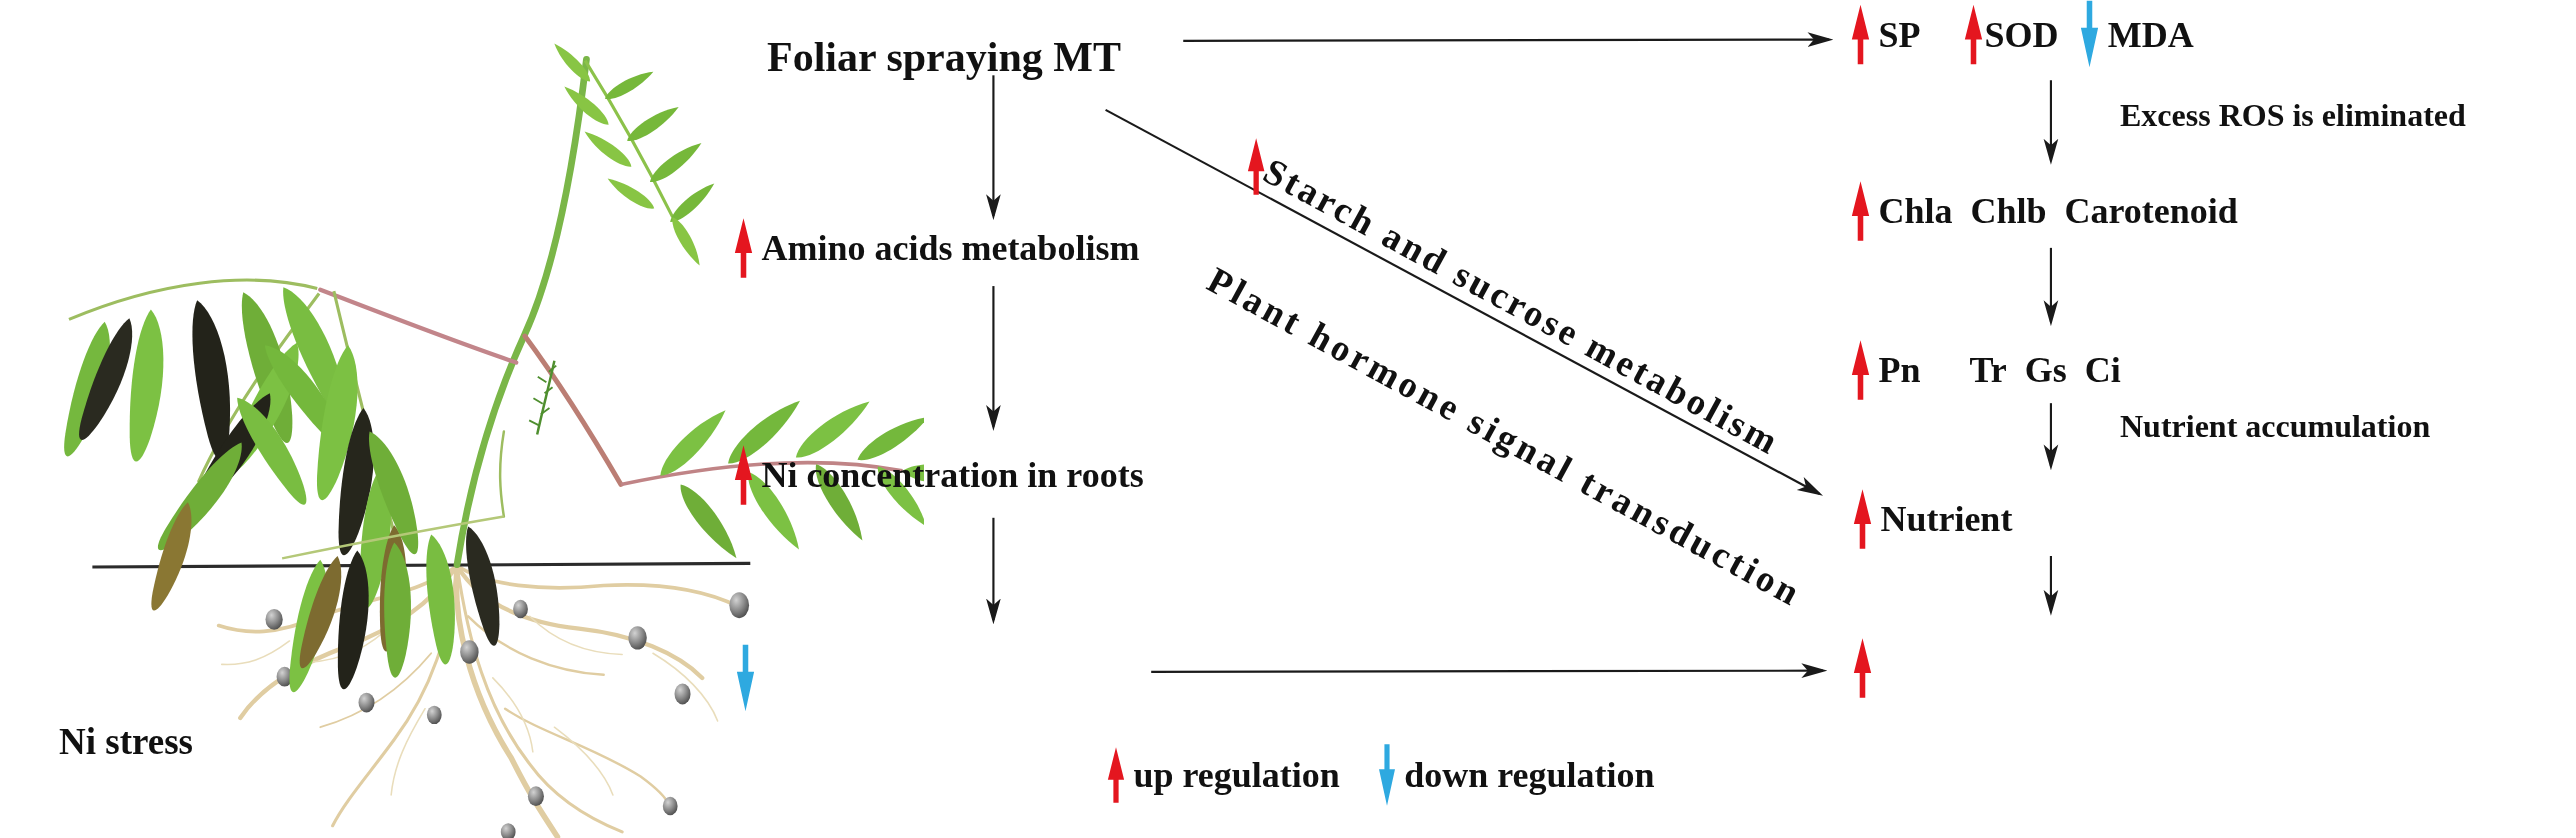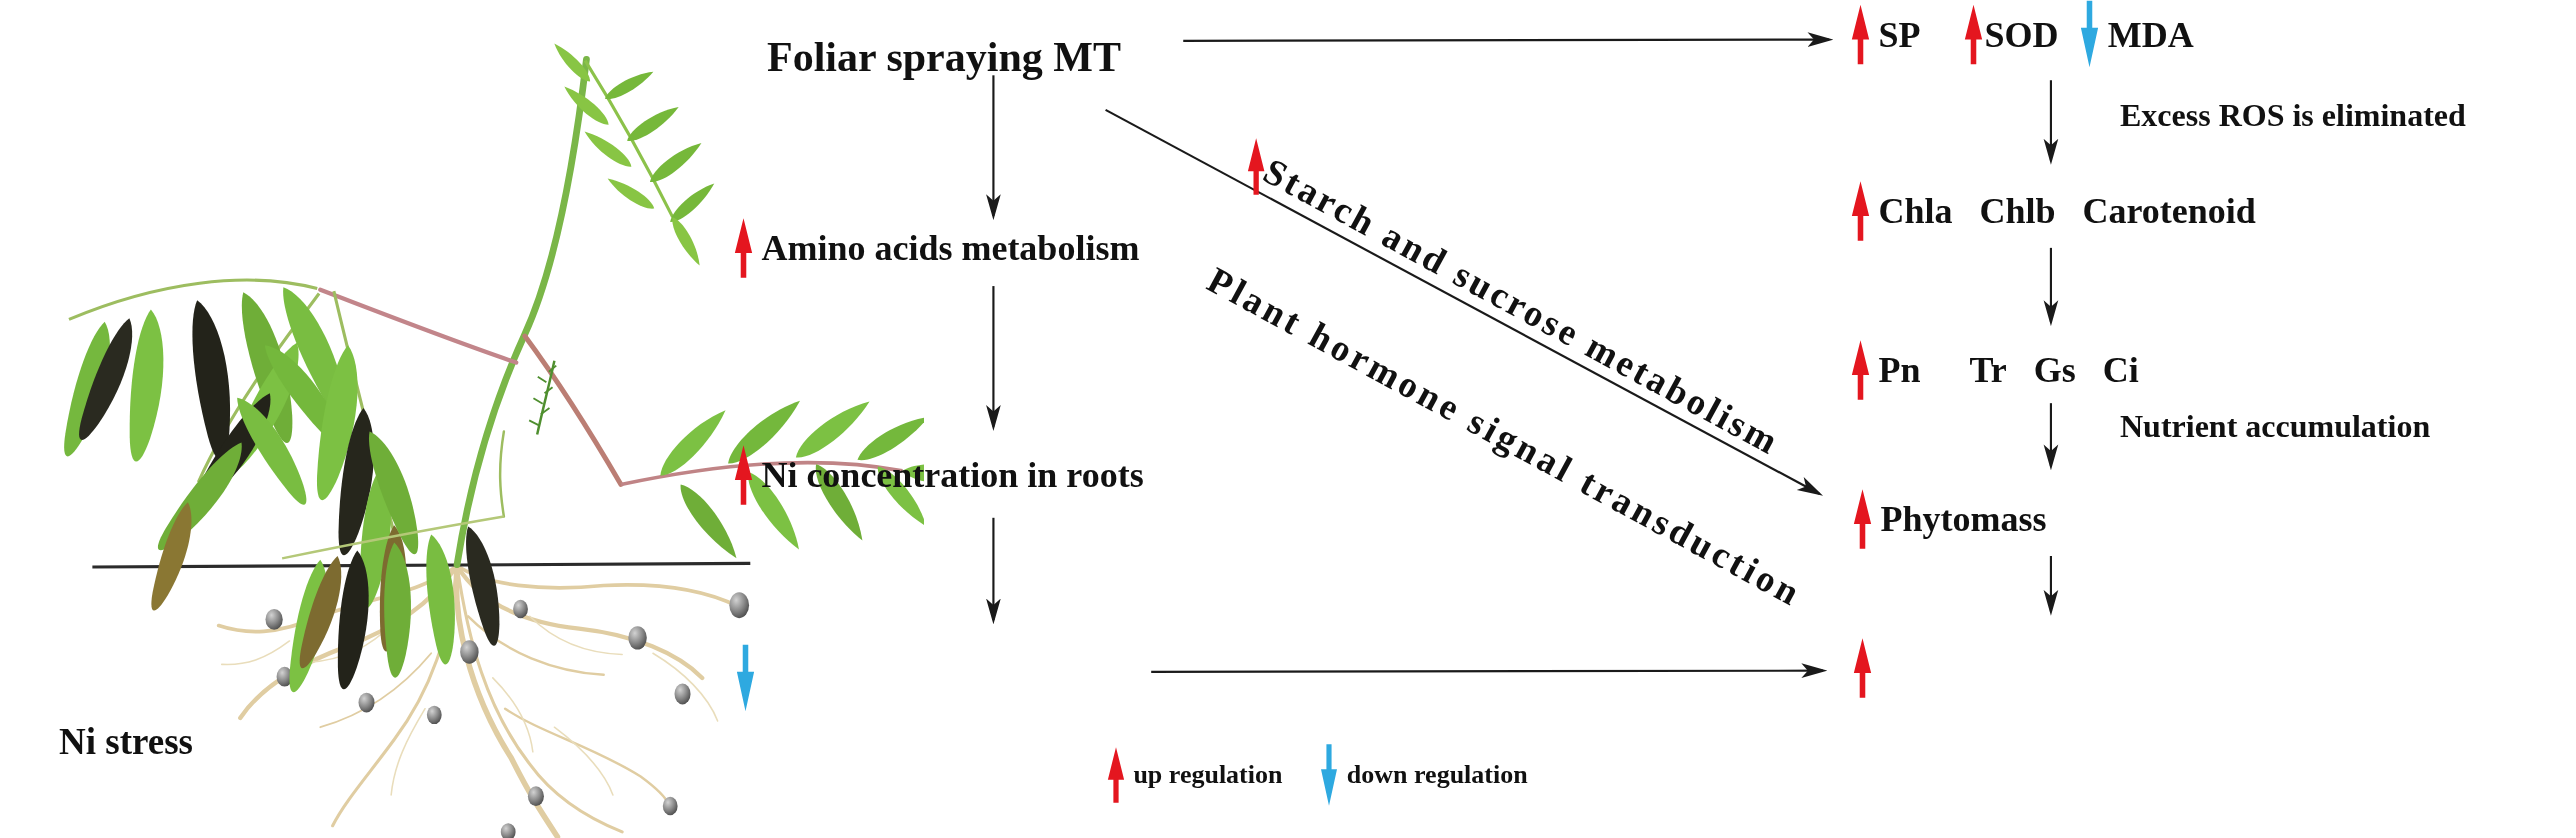--- a/index.html
+++ b/index.html
@@ -5,27 +5,27 @@
   html,body{margin:0;padding:0;background:#ffffff;}
   body{width:2576px;height:839px;position:relative;overflow:hidden;
        font-family:"Liberation Serif","DejaVu Serif",serif;color:#111;}
   .abs{position:absolute;}
   .title{font-size:42px;font-weight:700;white-space:nowrap;margin-top:16px;}
   .row{display:flex;align-items:center;white-space:nowrap;font-weight:700;
        font-size:36px;transform:translateY(-50%);}
   .sidelbl{font-size:32px;font-weight:700;white-space:nowrap;transform:translateY(-50%);}
   .txt{margin-left:7.4px;}
   .g34{margin-left:21px;} .g60{margin-left:37px;}
-  .g64{margin-left:27px;text-align:center;} .g70{margin-left:43px;} .g80{margin-left:49px;}
+  .g64{margin-left:18px;text-align:center;} .g70{margin-left:43px;} .g80{margin-left:49px;}
   .arr{display:inline-flex;flex:none;}
   .diag{font-size:37px;font-weight:700;white-space:nowrap;transform-origin:0 0;
         transform:rotate(28.5deg);}
   .diag.a{letter-spacing:3.1px;}
   .diag.b{letter-spacing:3.7px;}
-  .legend{font-size:26px;}
+  .legend{font-size:36px;}
   .nistress{font-size:37px;font-weight:700;white-space:nowrap;}
   svg{display:block;}
 </style>
 </head>
 <body>
 
 <svg class="abs" style="left:0;top:0" width="2576" height="839" viewBox="0 0 4180 1361">
   <defs>
     <marker id="ah" viewBox="0 0 12 8" refX="10" refY="4" markerWidth="12" markerHeight="8" orient="auto-start-reverse">
       <path d="M0,0.6 L12,4 L0,7.4 L3,4 Z" fill="var(--c-line,#1a1a1a)"></path>
@@ -250,21 +250,21 @@
 </div>
 
 <div class="abs sidelbl" style="left:2120px;top:426px">Nutrient accumulation</div>
 
 <div class="abs row" style="left:1852px;top:519px">
   <span class="arr">
     <svg viewBox="0 0 34 100" width="21" height="62">
         <path d="M17 2 L31 58 L21.5 58 L21.5 98 L12.5 98 L12.5 58 L3 58 Z" fill="var(--c-up,#e4161f)"></path>
       </svg>
   </span>
-  <span class="txt">Phytomass</span>
+  <span class="txt">Nutrient</span>
 </div>
 
 <div class="abs row" style="left:1852px;top:668px">
   <span class="arr">
     <svg viewBox="0 0 34 100" width="21" height="62">
         <path d="M17 2 L31 58 L21.5 58 L21.5 98 L12.5 98 L12.5 58 L3 58 Z" fill="var(--c-up,#e4161f)"></path>
       </svg>
   </span>
 </div>
 

